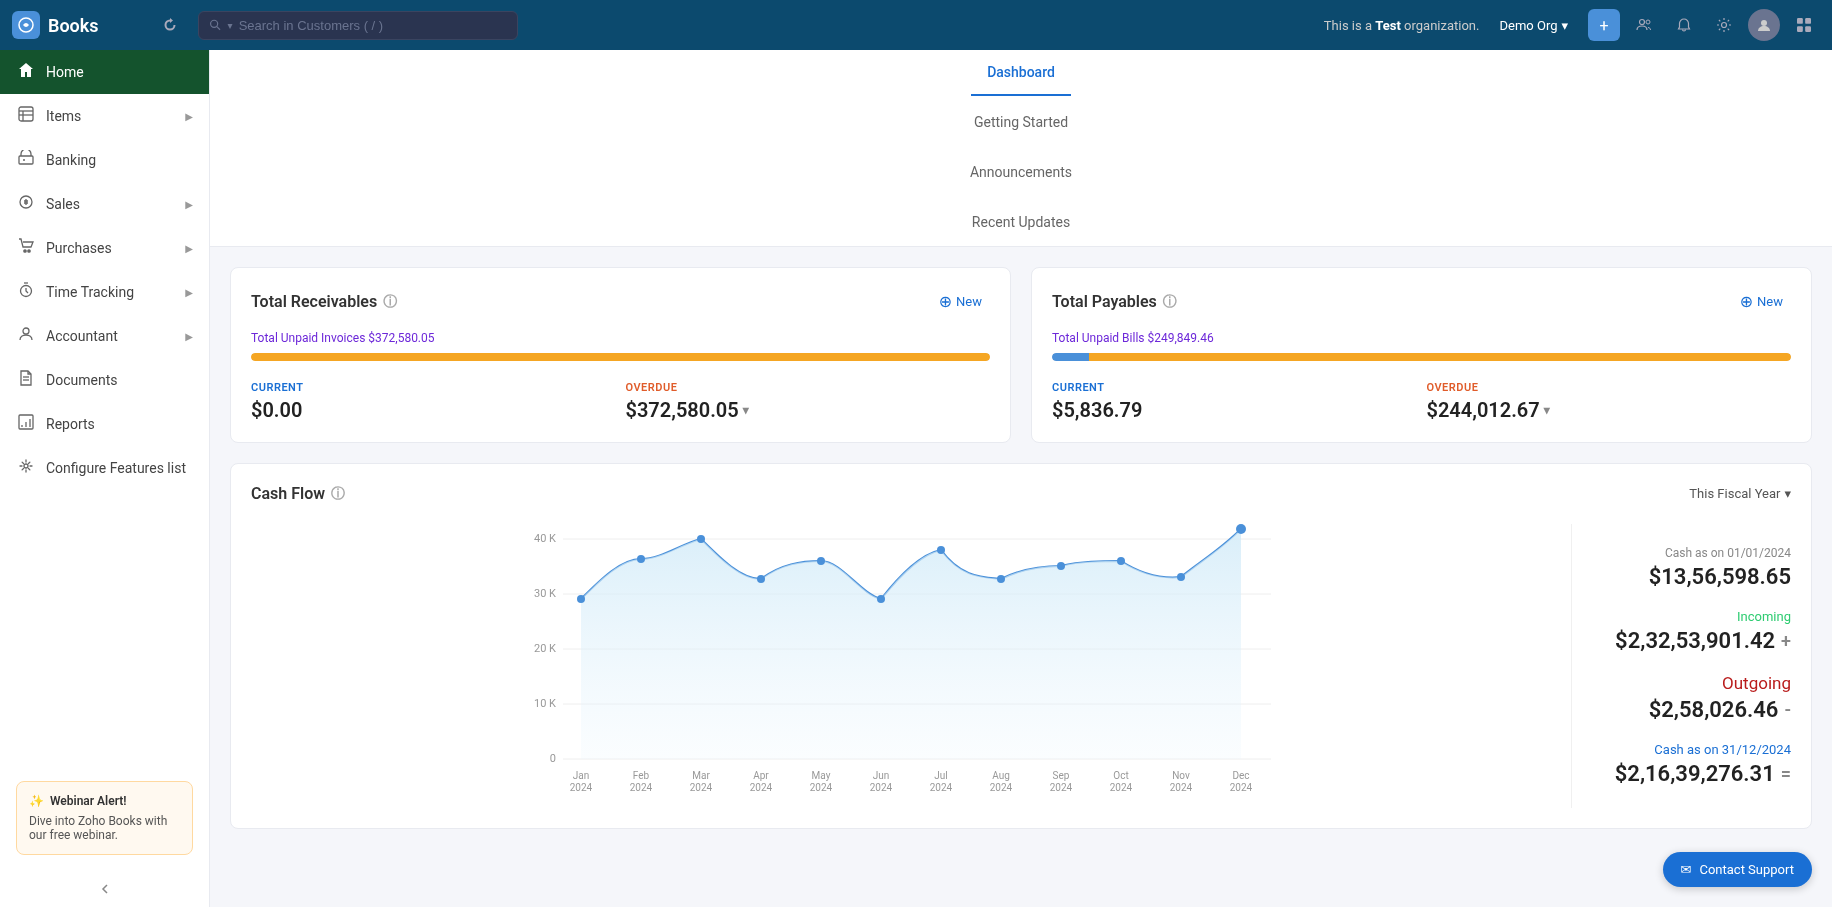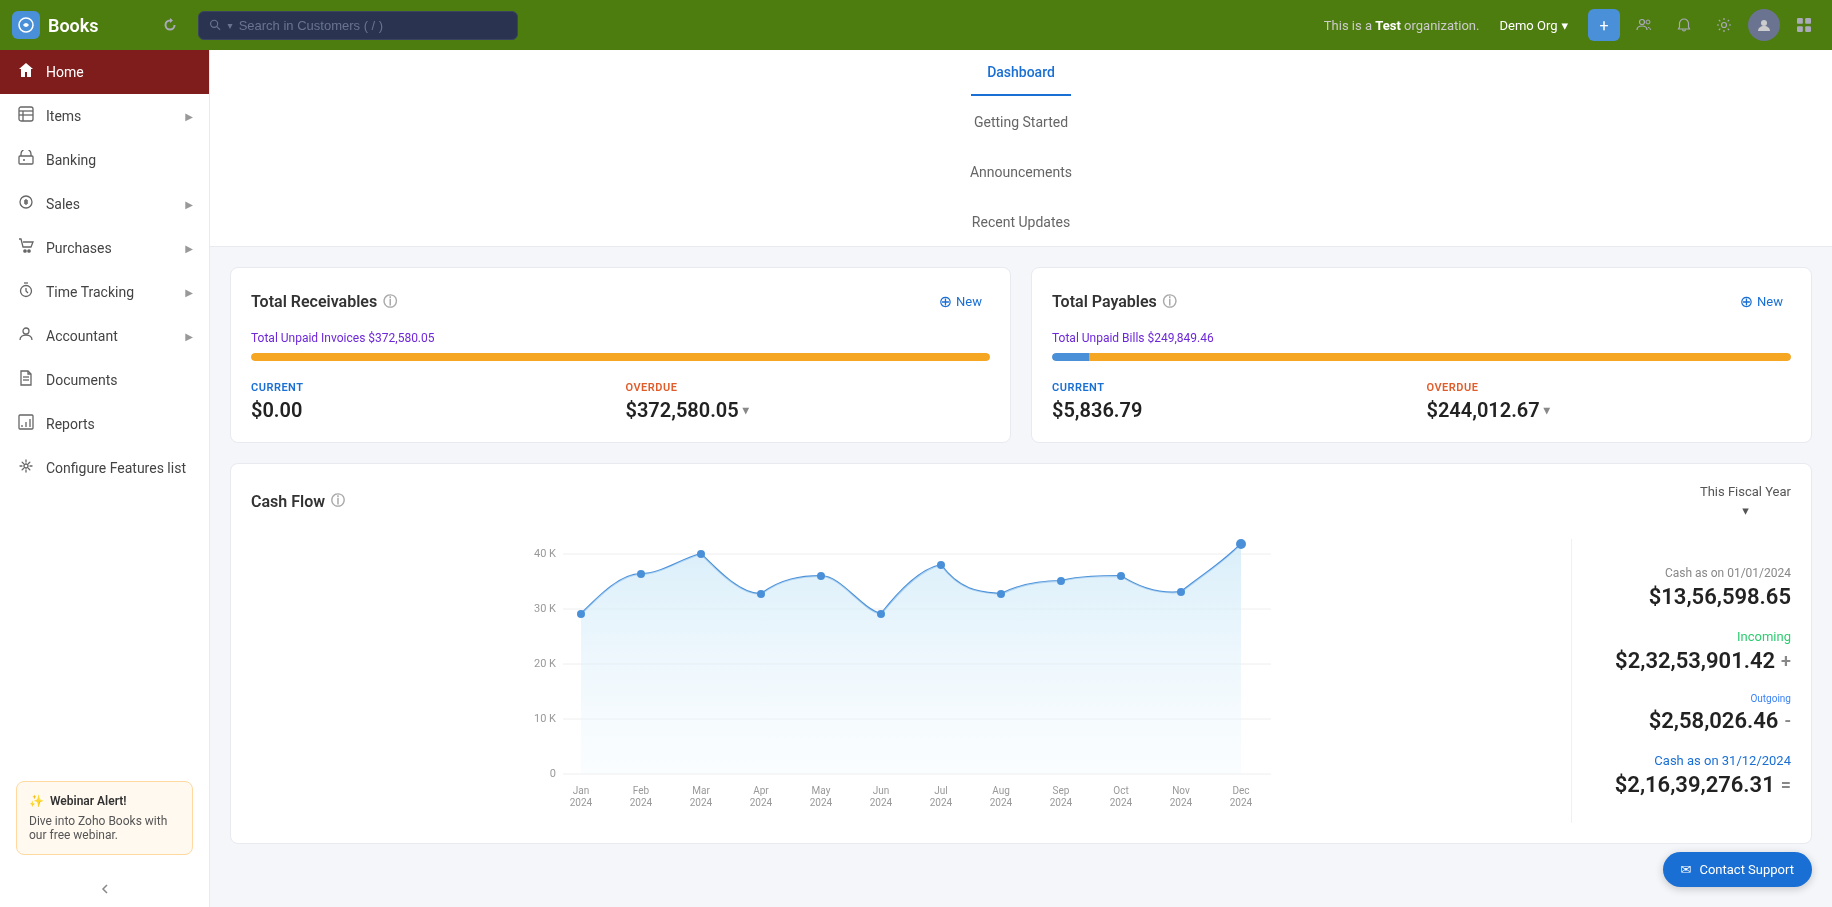--- a/index.html
+++ b/index.html
@@ -1,20 +1,20 @@
 <!DOCTYPE html>
 <html><head>
   <meta charset="utf-8">
   <style>
     * { box-sizing: border-box; margin: 0; padding: 0; }
     body { font-family: -apple-system, BlinkMacSystemFont, 'Segoe UI', Roboto, sans-serif; background: #f5f6fa; display: flex; flex-direction: column; height: 100vh; overflow: hidden; }
 
     
     .header {
-      background: #4d7c0f;
+      background: #0c4a6e;
       height: 50px;
       display: flex;
       align-items: center;
       padding: 0 12px;
       gap: 12px;
       flex-shrink: 0;
       z-index: 100;
     }
     .header-logo {
       display: flex;
@@ -137,21 +137,21 @@
       display: flex;
       align-items: center;
       padding: 12px 16px;
       cursor: pointer;
       color: #444;
       font-size: 14px;
       gap: 10px;
       position: relative;
     }
     .sidebar-item.active {
-      background: #7f1d1d;
+      background: #14532d;
       color: white;
       border-radius: 0;
     }
     .sidebar-item .icon { font-size: 16px; flex-shrink: 0; width: 20px; text-align: center; }
     .sidebar-item .arrow { margin-left: auto; font-size: 10px; color: #999; }
     .sidebar-bottom {
       margin-top: auto;
       padding: 16px;
     }
     .webinar-alert {
@@ -311,21 +311,20 @@
       align-items: center;
       gap: 6px;
     }
     .fiscal-year-selector {
       display: flex;
       align-items: center;
       gap: 4px;
       color: #555;
       font-size: 13px;
       cursor: pointer;
-      flex-direction: column;
     }
     .cashflow-inner {
       display: flex;
       gap: 20px;
     }
     .chart-area {
       flex: 1;
       min-width: 0;
     }
     .chart-svg {
@@ -343,21 +342,21 @@
       justify-content: center;
     }
     .cf-stat { }
     .cf-stat-label {
       font-size: 12px;
       color: #888;
       margin-bottom: 4px;
       text-align: right;
     }
     .cf-stat-label.incoming { color: #2ecc71; font-size: 13px; }
-    .cf-stat-label.outgoing { color: #3b82f6; font-size: 10px; }
+    .cf-stat-label.outgoing { color: #b91c1c; font-size: 17px; }
     .cf-stat-label.closing { color: #1a6fd4; font-size: 13px; }
     .cf-stat-value {
       font-size: 22px;
       font-weight: 600;
       color: #222;
       text-align: right;
       display: flex;
       align-items: center;
       justify-content: flex-end;
       gap: 6px;

